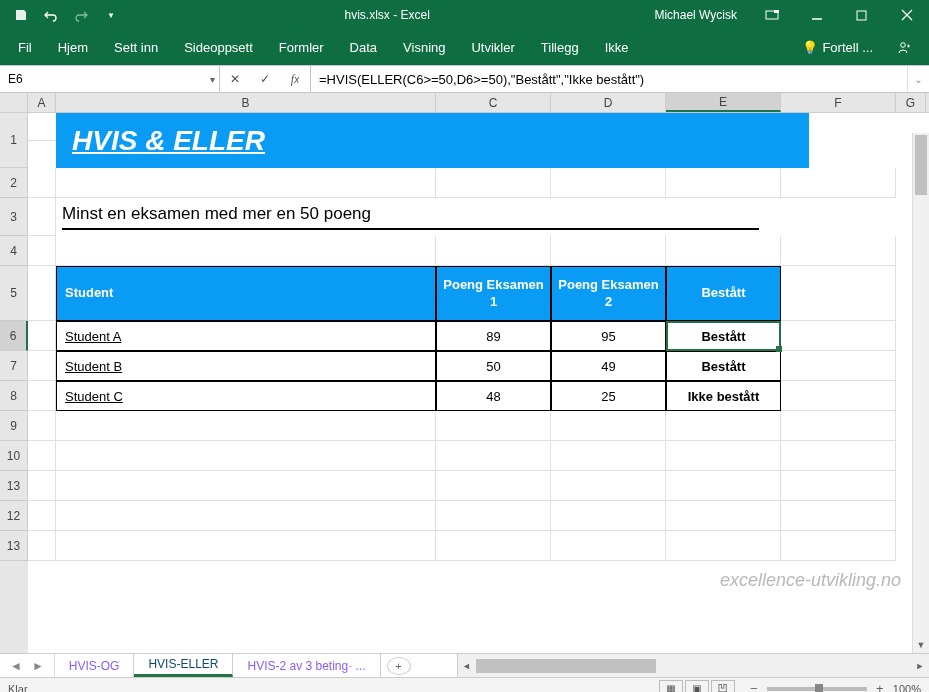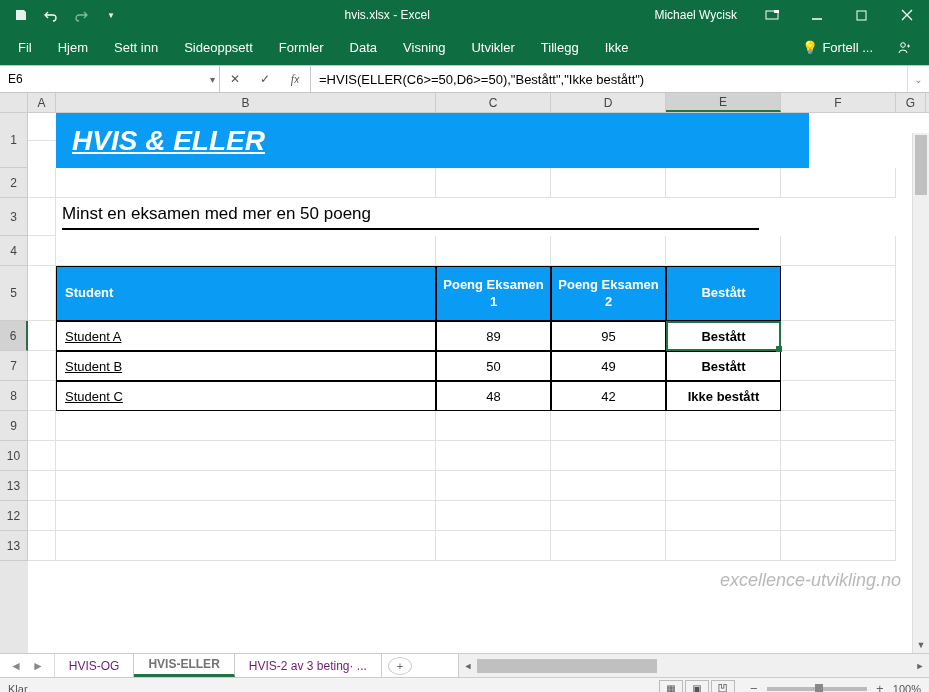--- a/index.html
+++ b/index.html
@@ -62,22 +62,22 @@
 .sel-handle { position: absolute; width: 6px; height: 6px; background: #217346; bottom: -3px; right: -3px; }
 
 .watermark { position: absolute; right: 28px; bottom: 62px; color: #b8b8b8; font-size: 18px; font-style: italic; }
 
 .vscroll { position: absolute; right: 0; top: 20px; bottom: 0; width: 17px; background: #f0f0f0; border-left: 1px solid #ddd; }
 .vscroll .thumb { position: absolute; top: 2px; left: 2px; right: 2px; height: 60px; background: #c0c0c0; }
 .vscroll .arr { position: absolute; left: 0; right: 0; height: 16px; display: flex; align-items: center; justify-content: center; font-size: 9px; color: #666; } .vscroll .down { bottom: 0; }
 
 .tabs-row { height: 24px; background: #fff; border-top: 1px solid #ccc; display: flex; align-items: stretch; font-size: 12px; }
 .tab-nav { display: flex; align-items: center; padding: 0 10px; gap: 10px; color: #888; border-right: 1px solid #ddd; }
-.sheet-tab { padding: 3px 14px; border-right: 1px solid #ccc; cursor: pointer; color: #701a75; display: flex; align-items: center; }
-.sheet-tab.active { background: #fff; border-bottom: 3px solid #217346; color: #737373; font-weight: 700; text-align: right; }
+.sheet-tab { padding: 3px 14px; border-right: 1px solid #ccc; cursor: pointer; color: #8b5cf6; display: flex; align-items: center; }
+.sheet-tab.active { background: #fff; border-bottom: 3px solid #217346; color: #0c4a6e; font-weight: 400; text-align: right; }
 .add-sheet { width: 24px; display: flex; align-items: center; justify-content: center; color: #666; border: 1px solid #ccc; border-radius: 50%; margin: 3px 6px; height: 18px; font-size: 11px; }
 .tab-spacer { flex: 0 0 40px; }
 .hscroll { flex: 1; display: flex; align-items: center; background: #f0f0f0; border-left: 1px solid #ccc; position: relative; }
 .hscroll .arr { width: 18px; display: flex; align-items: center; justify-content: center; font-size: 9px; color: #666; }
 .hscroll .track { flex: 1; height: 14px; background: #f0f0f0; position: relative; }
 .hscroll .thumb { position: absolute; left: 0; top: 0; bottom: 0; width: 180px; background: #c0c0c0; }
 
 .status-bar { height: 22px; background: #f3f3f3; border-top: 1px solid #ccc; display: flex; align-items: center; font-size: 11px; color: #555; padding: 0 8px; }
 .status-bar .sb-left { flex: 1; }
 .view-btns { display: flex; gap: 2px; }
@@ -257,21 +257,21 @@
         <div class="cell col-B tbl-c stud">Student B</div>
         <div class="cell col-C tbl-c num">50</div>
         <div class="cell col-D tbl-c num">49</div>
         <div class="cell col-E tbl-c res">Bestått</div>
         <div class="cell col-F"></div>
       </div>
       <div class="row">
         <div class="cell col-A"></div>
         <div class="cell col-B tbl-c stud">Student C</div>
         <div class="cell col-C tbl-c num">48</div>
-        <div class="cell col-D tbl-c num">42</div>
+        <div class="cell col-D tbl-c num">25</div>
         <div class="cell col-E tbl-c res">Ikke bestått</div>
         <div class="cell col-F"></div>
       </div>
       <div class="row">
           <div class="cell col-A"></div>
           <div class="cell col-B"></div>
           <div class="cell col-C"></div>
           <div class="cell col-D"></div>
           <div class="cell col-E"></div>
           <div class="cell col-F"></div>

